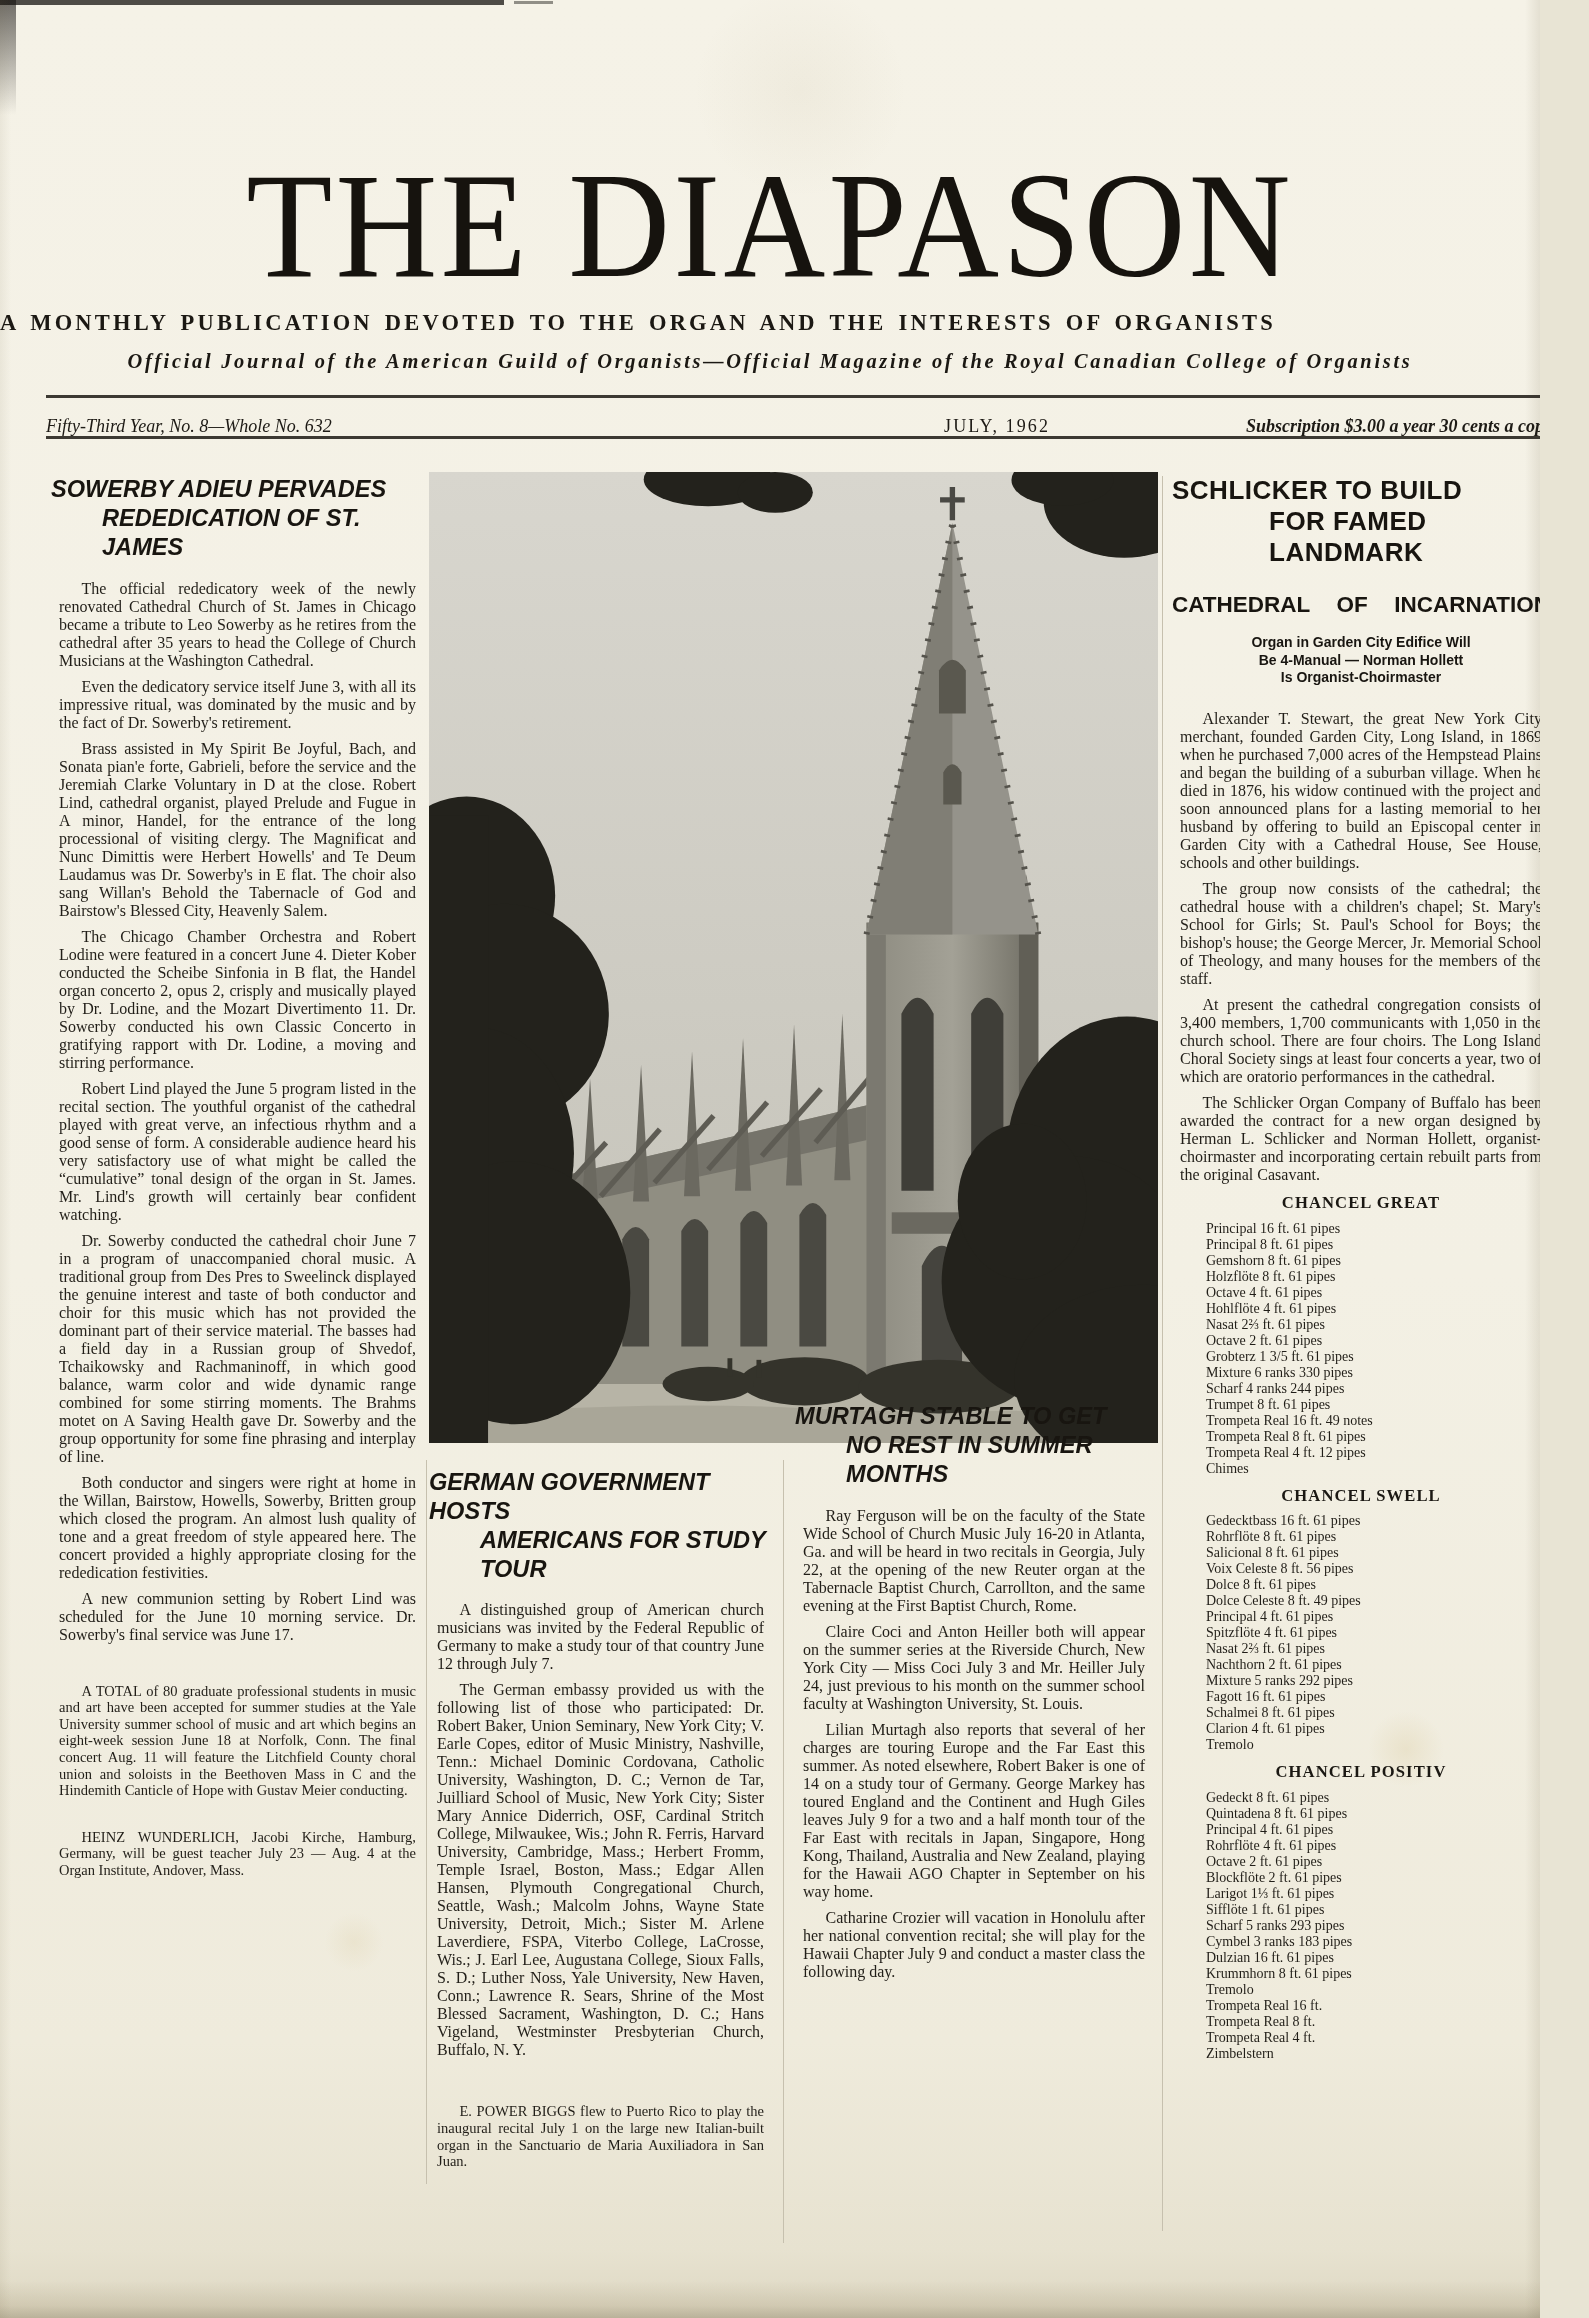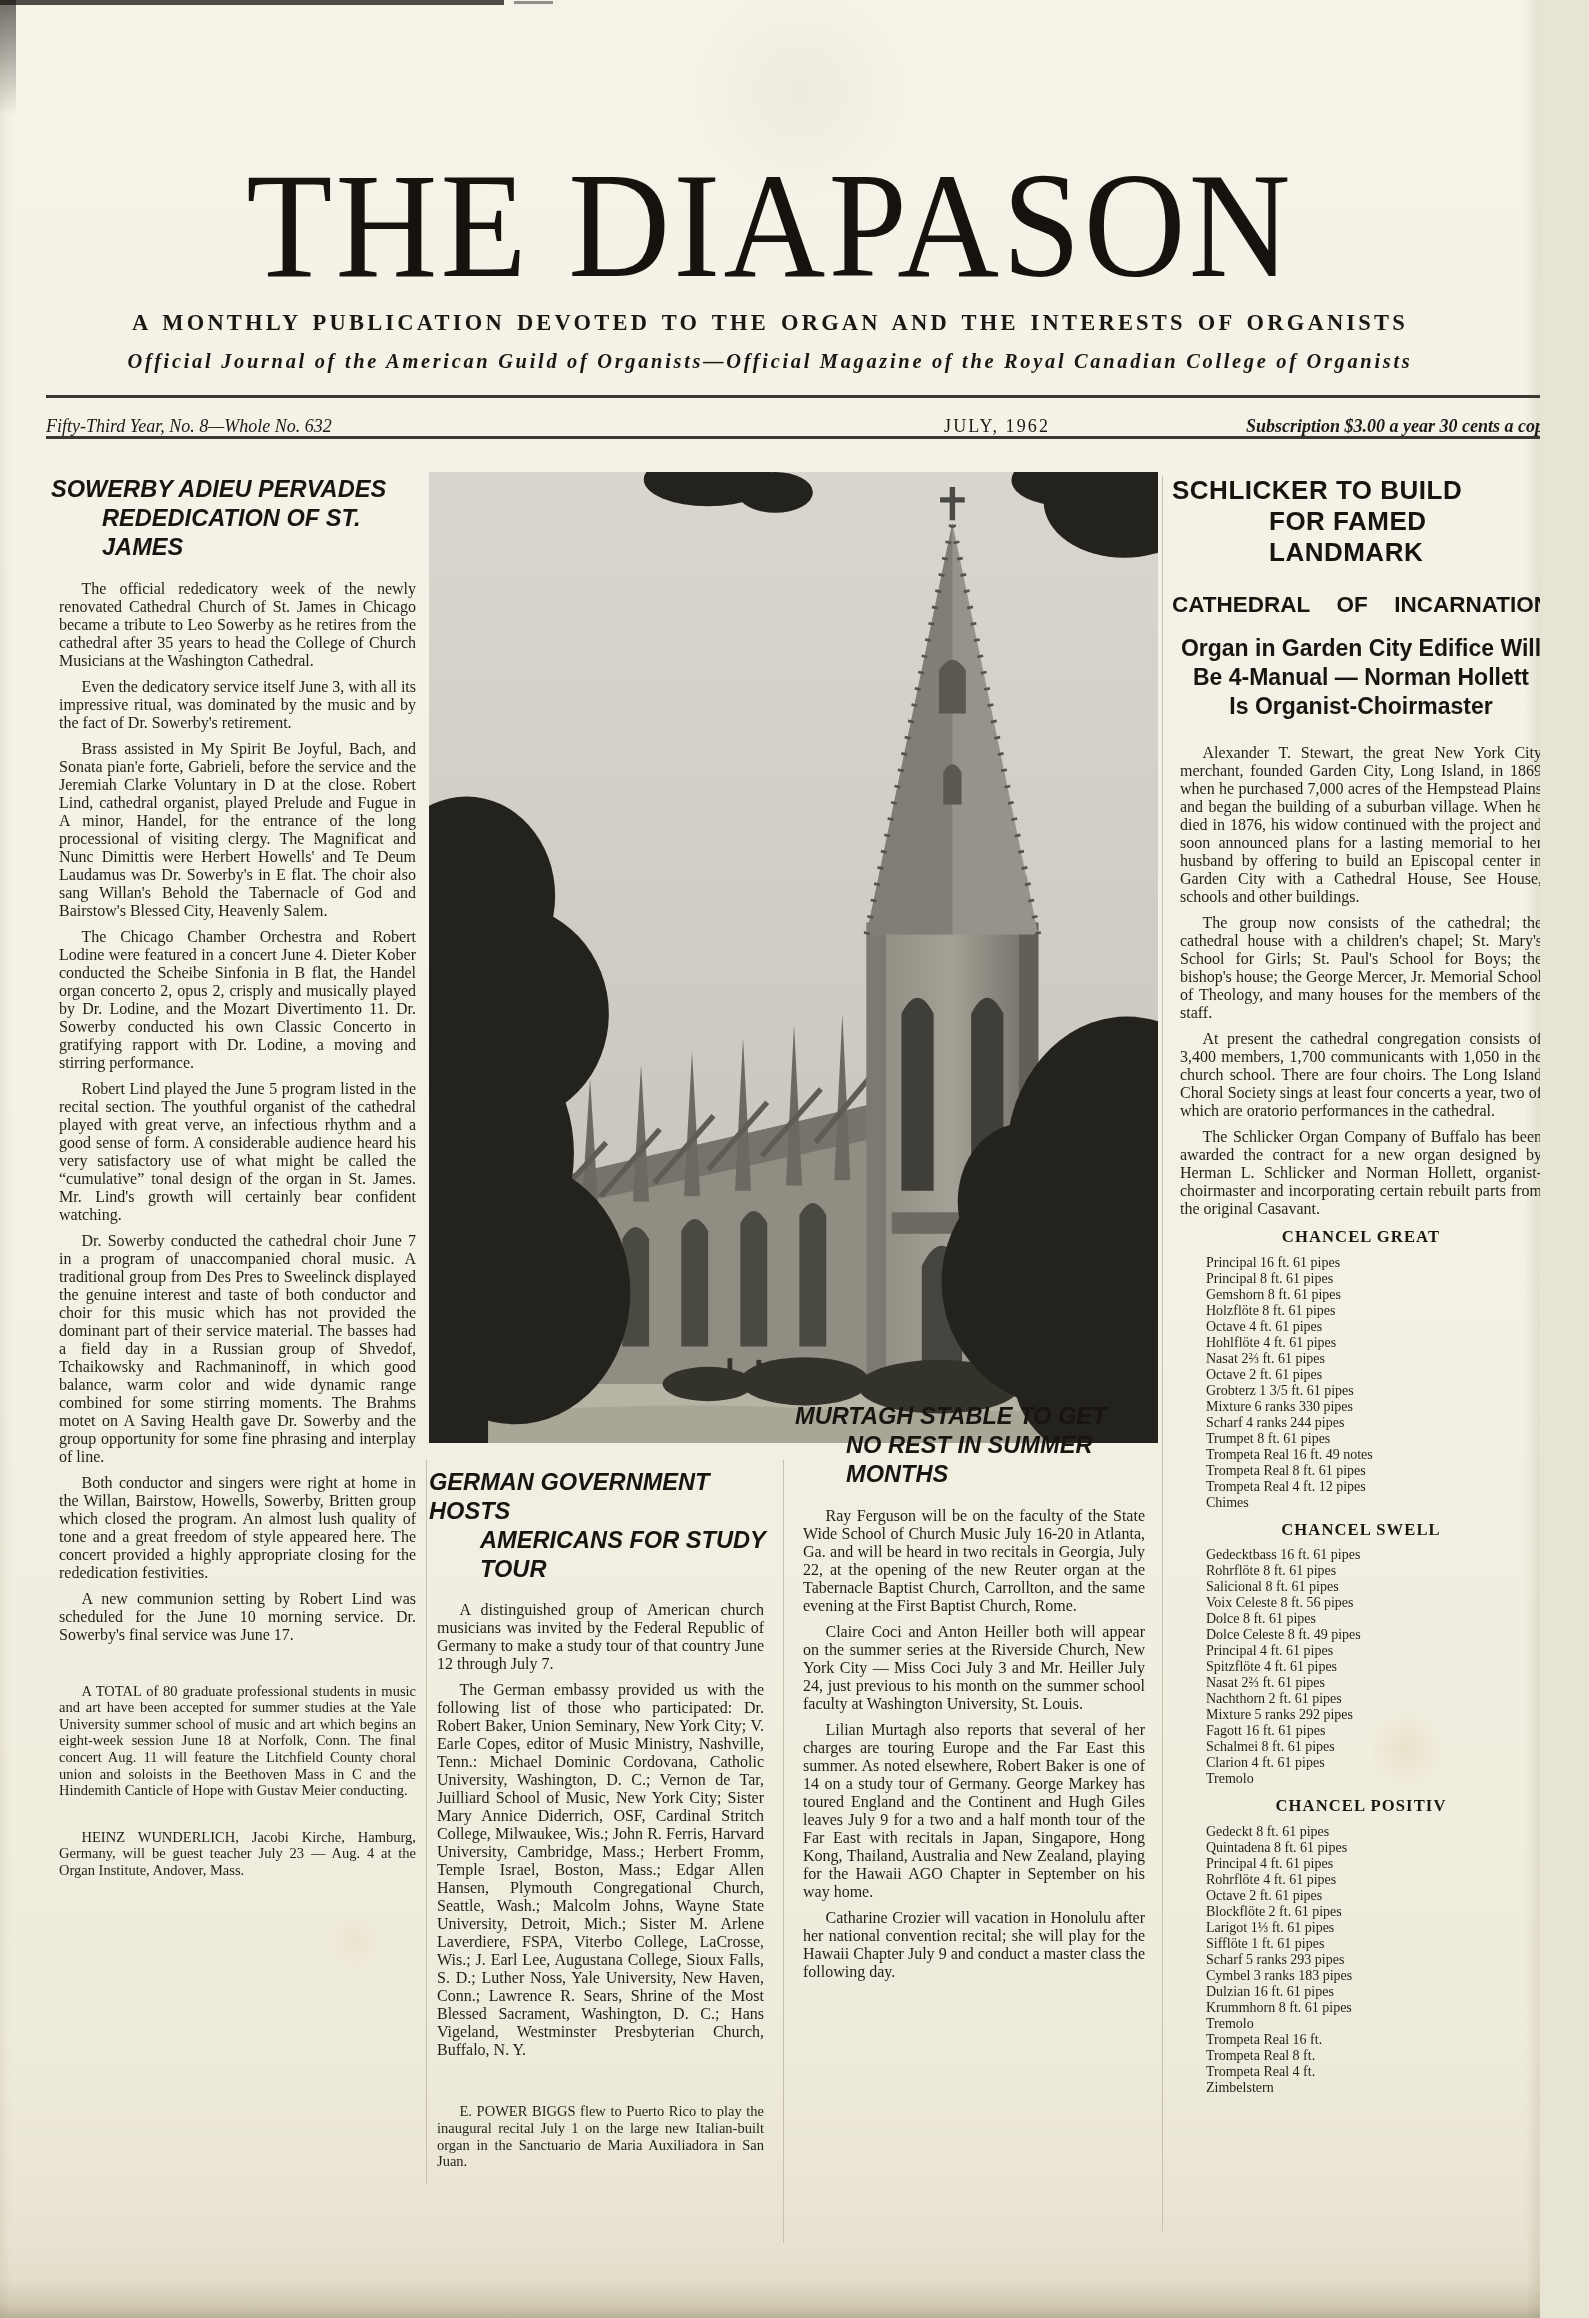--- a/index.html
+++ b/index.html
@@ -15,21 +15,21 @@
   .artifact-top-line{position:absolute;left:0;top:0;width:504px;height:4.8px;background:#161310;opacity:.75;}
   .artifact-top-line2{position:absolute;left:514px;top:1.1px;width:39px;height:2.7px;background:#161310;opacity:.45;}
   .artifact-corner{position:absolute;left:0;top:0;width:16px;height:115px;background:linear-gradient(180deg,#161310 0%,rgba(22,19,16,0) 100%);opacity:.6;}
   .edge-right{position:absolute;right:0;top:0;width:15px;height:100%;background:linear-gradient(90deg,rgba(0,0,0,0),rgba(100,88,55,.12));}
   .edge-left{position:absolute;left:0;top:0;width:10.7px;height:100%;background:linear-gradient(270deg,rgba(0,0,0,0),rgba(100,88,55,.08));}
   .edge-bottom{position:absolute;left:0;bottom:0;width:100%;height:38px;background:linear-gradient(180deg,rgba(0,0,0,0) 0%,rgba(120,102,62,.14) 65%,rgba(88,74,42,.28) 100%);}
 
   
   .paper-title{position:absolute;top:155px;left:0;width:100%;margin:0;text-align:center;
     font-weight:400;font-size:141px;line-height:1;letter-spacing:3.2px;color:#16130e;transform:scaleY(1.06);}
-  .subtitle1{position:absolute;top:310px;left:0;width:100%;text-align:center;
+  .subtitle1{position:absolute;top:310px;left:0;width:100%;text-align:left;
     font-weight:700;font-size:22.5px;letter-spacing:3.2px;word-spacing:3.2px;color:#1b1813;}
   .subtitle2{position:absolute;top:340px;left:0;width:100%;text-align:center;
     font-weight:700;font-style:italic;font-size:20.4px;letter-spacing:2.7px;color:#1b1813;margin-top:10px;}
 
   .rule{position:absolute;left:46px;width:1506px;height:2.7px;background:#221f19;opacity:.88;}
   .rule-top{top:395px;}
   .rule-bottom{top:436px;}
   .dateline{position:absolute;left:46px;top:404px;width:1506px;display:flex;align-items:baseline;font-size:18px;color:#1d1a15;}
   .dateline .issue{flex:1;text-align:left;font-style:italic;}
   .dateline .date{flex:1;text-align:right;font-style:normal;letter-spacing:2.1px;margin-top:12px;}
@@ -45,21 +45,21 @@
   .headline{margin:3.2px 0 18px 0;font-family:"Liberation Sans","DejaVu Sans",sans-serif;
     font-weight:700;font-size:23.6px;line-height:1.22;color:#181510;}
   .headline.italic{font-style:italic;}
   .headline span{display:block;}
   .headline .l2{padding-left:51px;}
   .col-right .headline{font-size:26px;line-height:1.18;font-style:normal;letter-spacing:0.5px;}
   .col-right .headline .l2{padding-left:97px;}
   .kicker{margin:25px 0 0 0;font-family:"Liberation Sans","DejaVu Sans",sans-serif;font-weight:700;
     font-size:22.5px;color:#181510;text-align:justify;text-align-last:justify;}
   .deck{margin:16px 0 23.6px 0;font-family:"Liberation Sans","DejaVu Sans",sans-serif;font-weight:700;
-    font-size:23px;line-height:1.25;text-align:center;color:#181510;}
+    font-size:14px;line-height:1.25;text-align:center;color:#181510;}
 
   .body-text p.para, p.para{margin:8px;font-size:16px;line-height:18px;text-align:justify;text-indent:22.5px;
     color:#211e18;hyphens:auto;}
   p.para.small{font-size:14.5px;line-height:16.6px;}
   p.note{margin-top:39px;}
   p.note2{margin-top:30px;}
   p.note-biggs{margin-top:44px;}
 
   .stoplist-block{margin-top:9px;}
   .stoplist-title{margin:0 0 7.5px 0;text-align:center;font-weight:700;font-size:16.6px;letter-spacing:1.1px;color:#1b1813;}

